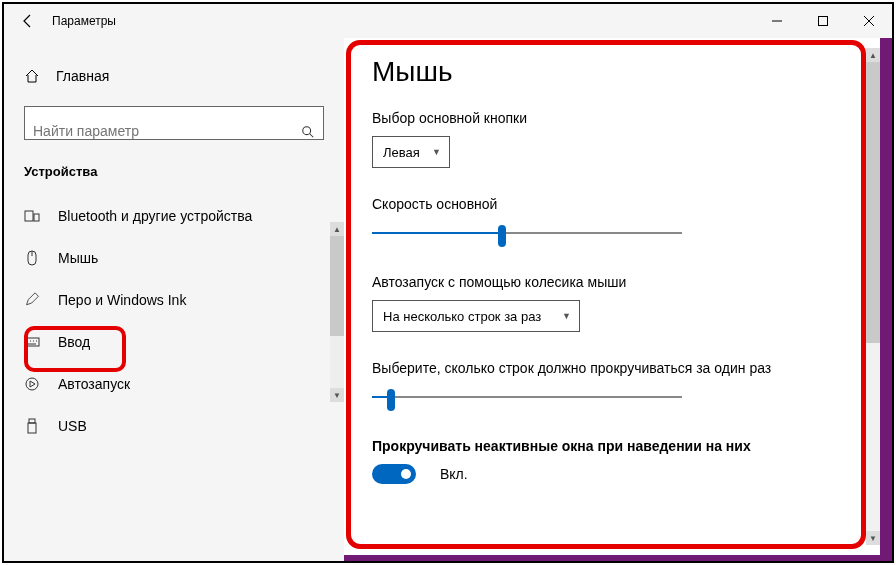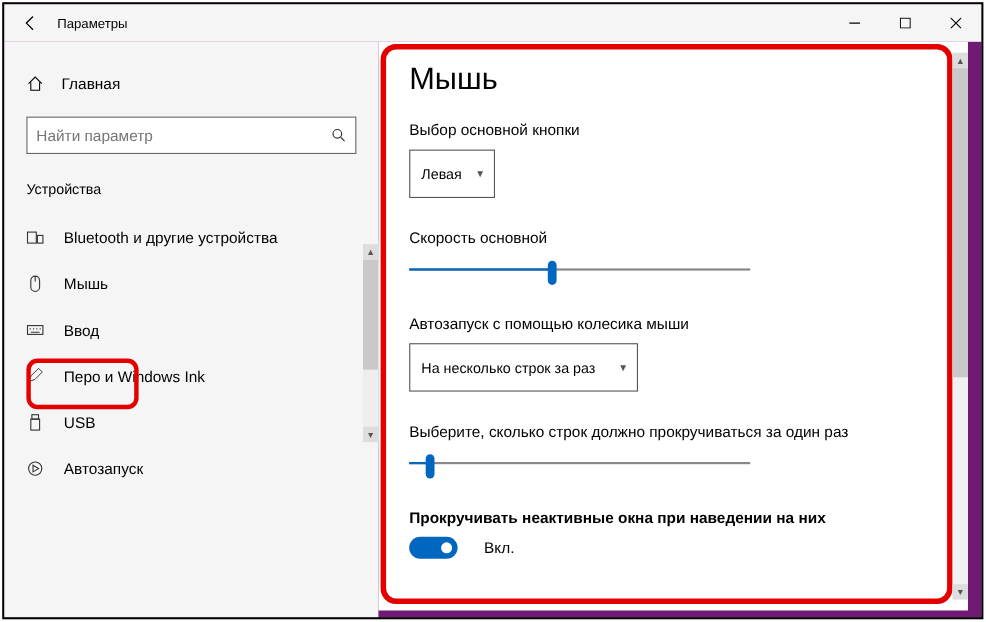--- a/index.html
+++ b/index.html
@@ -8,39 +8,39 @@
   .window { position: absolute; inset: 0; background: #701a75; }
   .titlebar { height: 34px; display: flex; align-items: center; background: #f5f5f5; }
   .back-btn { width: 48px; height: 34px; display: flex; align-items: center; justify-content: center; color: #000; }
   .title-text { font-size: 12px; color: #000; }
   .win-controls { margin-left: auto; display: flex; }
   .win-btn { width: 46px; height: 34px; display: flex; align-items: center; justify-content: center; color: #000; }
   .sidebar { position: absolute; left: 0; top: 34px; width: 340px; bottom: 0; background: #f5f5f5; padding-top: 18px; }
   .home-row { display: flex; align-items: center; padding: 0 20px; height: 40px; gap: 16px; }
   .home-icon { width: 16px; height: 16px; }
   .home-label { font-size: 14px; color: #000; }
-  .search-box { margin: 10px 20px 18px 20px; height: 34px; background: #fff; border: 1px solid #666; display: flex; align-items: center; padding: 0 8px; }
+  .search-box { margin: 10px 20px 18px 20px; height: 34px; background: #fff; border: 1px solid #666; display: flex; align-items: flex-end; padding: 0 8px; }
   .search-input { flex: 1; border: none; outline: none; font-size: 14px; color: #666; background: transparent; }
   .search-icon { width: 14px; height: 14px; color: #333; }
-  .category-label { font-size: 13px; font-weight: 400; color: #000; padding: 6px 20px 16px 20px; }
+  .category-label { font-size: 13px; font-weight: 700; color: #000; padding: 6px 20px 16px 20px; }
   .nav-list { }
   .nav-item { display: flex; align-items: center; height: 42px; padding: 0 20px; gap: 18px; cursor: pointer; }
   .nav-icon { width: 16px; height: 16px; color: #333; display:flex; align-items:center; justify-content:center;}
   .nav-label { font-size: 14px; color: #000; }
   .highlight-nav { position: absolute; border: 4px solid #e50000; border-radius: 10px; pointer-events: none; }
   .scrollbar { position: absolute; right: 0; top: 184px; width: 14px; height: 180px; }
   .scrollbar .arrow { width: 14px; height: 14px; background: #ddd; display:flex; align-items:center; justify-content:center; font-size:8px; color:#555;}
   .scrollbar .track { height: 152px; background: #eee; }
   .scrollbar .thumb { height: 100px; background: #c9c9c9; }
   .content { position: absolute; left: 340px; right: 12px; top: 34px; bottom: 6px; background: #fff; overflow: hidden; }
   .content-inner { padding: 18px 28px 24px 28px; position: relative; }
   .highlight-content { position: absolute; left: 2px; top: 2px; right: 14px; bottom: 6px; border: 5px solid #e50000; border-radius: 14px; pointer-events: none; }
   .page-title { font-size: 28px; font-weight: 400; color: #000; margin-bottom: 22px; }
   .sect-label { font-size: 14px; color: #000; margin-bottom: 10px; }
-  .dropdown { border: 1px solid #555; height: 44px; display: inline-flex; align-items: center; padding: 0 8px 0 10px; font-size: 13px; gap: 10px; cursor: pointer; }
+  .dropdown { border: 1px solid #555; height: 32px; display: inline-flex; align-items: center; padding: 0 8px 0 10px; font-size: 13px; gap: 10px; cursor: pointer; }
   .dropdown .chev { font-size: 9px; color: #555; }
   .dd-small { width: 78px; justify-content: space-between; }
   .dd-wide { width: 208px; justify-content: space-between; }
   .slider-wrap { width: 310px; height: 24px; position: relative; }
   .slider-track { position: absolute; top: 10px; left: 0; right: 0; height: 2px; background: #888; }
   .slider-fill { position: absolute; top: 10px; left: 0; height: 2px; background: #0067c0; }
   .slider-thumb { position: absolute; top: 3px; width: 8px; height: 22px; background: #0067c0; border-radius: 4px; margin-left: -4px; }
   .toggle-row { display: flex; align-items: center; gap: 24px; }
   .toggle { width: 44px; height: 20px; border-radius: 10px; background: #0067c0; position: relative; cursor: pointer; }
   .toggle .thumb { position: absolute; width: 10px; height: 10px; border-radius: 50%; background: #fff; top: 5px; right: 5px; }
@@ -122,55 +122,55 @@
               <svg width="16" height="16" viewBox="0 0 16 16">
                 <rect x="4" y="1" width="8" height="14" rx="4" stroke="#333" fill="none"></rect>
                 <line x1="8" y1="1" x2="8" y2="6" stroke="#333"></line>
               </svg>
             </span>
           <span class="nav-label">Мышь</span>
         </div>
         <div class="nav-item">
           <span class="nav-icon">
               <svg width="16" height="16" viewBox="0 0 16 16">
+                <path d="M2 14 L4 8 L12 0 L16 4 L8 12 Z" stroke="#333" fill="none" transform="scale(0.85) translate(1,1)"></path>
+              </svg>
+            </span>
+          <span class="nav-label">Перо и Windows Ink</span>
+        </div>
+        <div class="nav-item">
+          <span class="nav-icon">
+              <svg width="16" height="16" viewBox="0 0 16 16">
                 <rect x="1" y="4" width="14" height="8" stroke="#333" fill="none"></rect>
                 <line x1="3" y1="7" x2="4" y2="7" stroke="#333"></line>
                 <line x1="6" y1="7" x2="7" y2="7" stroke="#333"></line>
                 <line x1="9" y1="7" x2="10" y2="7" stroke="#333"></line>
                 <line x1="12" y1="7" x2="13" y2="7" stroke="#333"></line>
                 <line x1="4" y1="10" x2="12" y2="10" stroke="#333"></line>
               </svg>
             </span>
           <span class="nav-label">Ввод</span>
         </div>
         <div class="nav-item">
           <span class="nav-icon">
               <svg width="16" height="16" viewBox="0 0 16 16">
-                <path d="M2 14 L4 8 L12 0 L16 4 L8 12 Z" stroke="#333" fill="none" transform="scale(0.85) translate(1,1)"></path>
-              </svg>
-            </span>
-          <span class="nav-label">Перо и Windows Ink</span>
+                <circle cx="8" cy="8" r="6" stroke="#333" fill="none"></circle>
+                <path d="M6 5 L11 8 L6 11 Z" stroke="#333" fill="none"></path>
+              </svg>
+            </span>
+          <span class="nav-label">Автозапуск</span>
         </div>
         <div class="nav-item">
           <span class="nav-icon">
               <svg width="16" height="16" viewBox="0 0 16 16">
                 <rect x="5" y="1" width="6" height="4" stroke="#333" fill="none"></rect>
                 <rect x="4" y="5" width="8" height="10" stroke="#333" fill="none"></rect>
               </svg>
             </span>
           <span class="nav-label">USB</span>
-        </div>
-        <div class="nav-item">
-          <span class="nav-icon">
-              <svg width="16" height="16" viewBox="0 0 16 16">
-                <circle cx="8" cy="8" r="6" stroke="#333" fill="none"></circle>
-                <path d="M6 5 L11 8 L6 11 Z" stroke="#333" fill="none"></path>
-              </svg>
-            </span>
-          <span class="nav-label">Автозапуск</span>
         </div>
       </div>
 
       <div class="scrollbar">
         <div class="arrow">▲</div>
         <div class="track">
             <div class="thumb"></div>
           </div>
         <div class="arrow">▼</div>
       </div>

